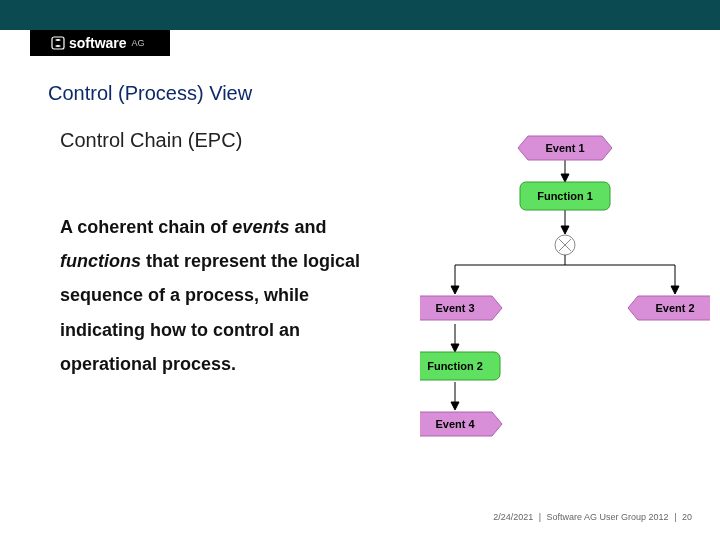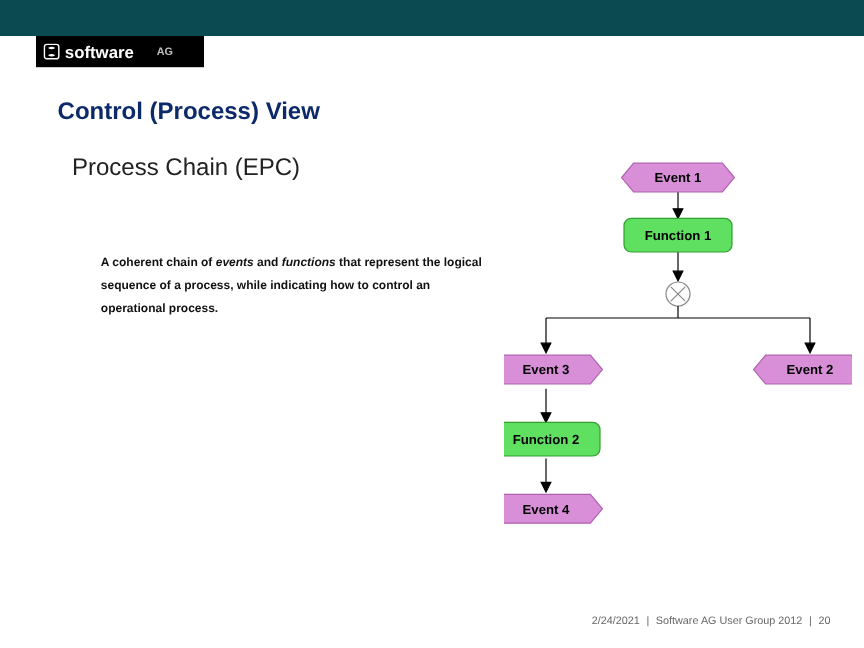--- a/index.html
+++ b/index.html
@@ -21,56 +21,55 @@
     top: 30px;
     left: 30px;
     width: 140px;
     height: 26px;
     background: #000;
     display: flex;
     align-items: center;
     color: #fff;
     font-size: 14px;
     font-weight: bold;
-    padding-left: 6px;
+    padding-left: 21px;
     gap: 4px;
   }
   .logo-ag {
     font-size: 9px;
-    font-weight: bold;
+    font-weight: normal;
     color: #c0c0c0;
-    margin-left: 15px;
+    margin-left: 1px;
   }
   .page-title {
     position: absolute;
     top: 82px;
     left: 48px;
     font-size: 20px;
-    font-weight: bold;
+    font-weight: normal;
     color: #0c2a6a;
     font-family: Verdana, Arial, sans-serif;
   }
   .subtitle {
     position: absolute;
     top: 128px;
     left: 60px;
     font-size: 20px;
     line-height: 1.25;
     color: #222;
   }
   .body-text {
     position: absolute;
     top: 210px;
     left: 60px;
-    font-size: 10px;
+    font-size: 18px;
     line-height: 1.9;
     color: #111;
     font-weight: bold;
     width: 330px;
-    margin-left: 24px;
   }
   .body-text .em { font-style: italic; }
   .diagram {
     position: absolute;
     top: 130px;
     left: 420px;
     width: 290px;
     height: 340px;
     font-weight: bold;
   }
@@ -94,21 +93,21 @@
     <rect x="1" y="1" width="12" height="12" rx="2" fill="none" stroke="#fff" stroke-width="1.2"></rect>
     <path d="M4 4 Q7 2 10 4 Q7 6 4 4 M4 10 Q7 8 10 10 Q7 12 4 10" fill="#fff"></path>
   </svg>
   <span>software</span>
   <span class="logo-ag">AG</span>
 </div>
 
 <div class="page-title">Control (Process) View</div>
 
 <div class="subtitle">
-  <div>Process Chain (EPC)</div>
+  <div>Control Chain (EPC)</div>
 </div>
 
 <div class="body-text">
   <span>A coherent chain of </span><span class="em">events</span><span> and </span><span class="em">functions</span><span> that represent the logical sequence of a process, while indicating how to control an operational process.</span>
 </div>
 
 <div class="diagram">
   <svg width="290" height="340" viewBox="0 0 290 340">
 
     <g stroke="#000" stroke-width="1" fill="none">

